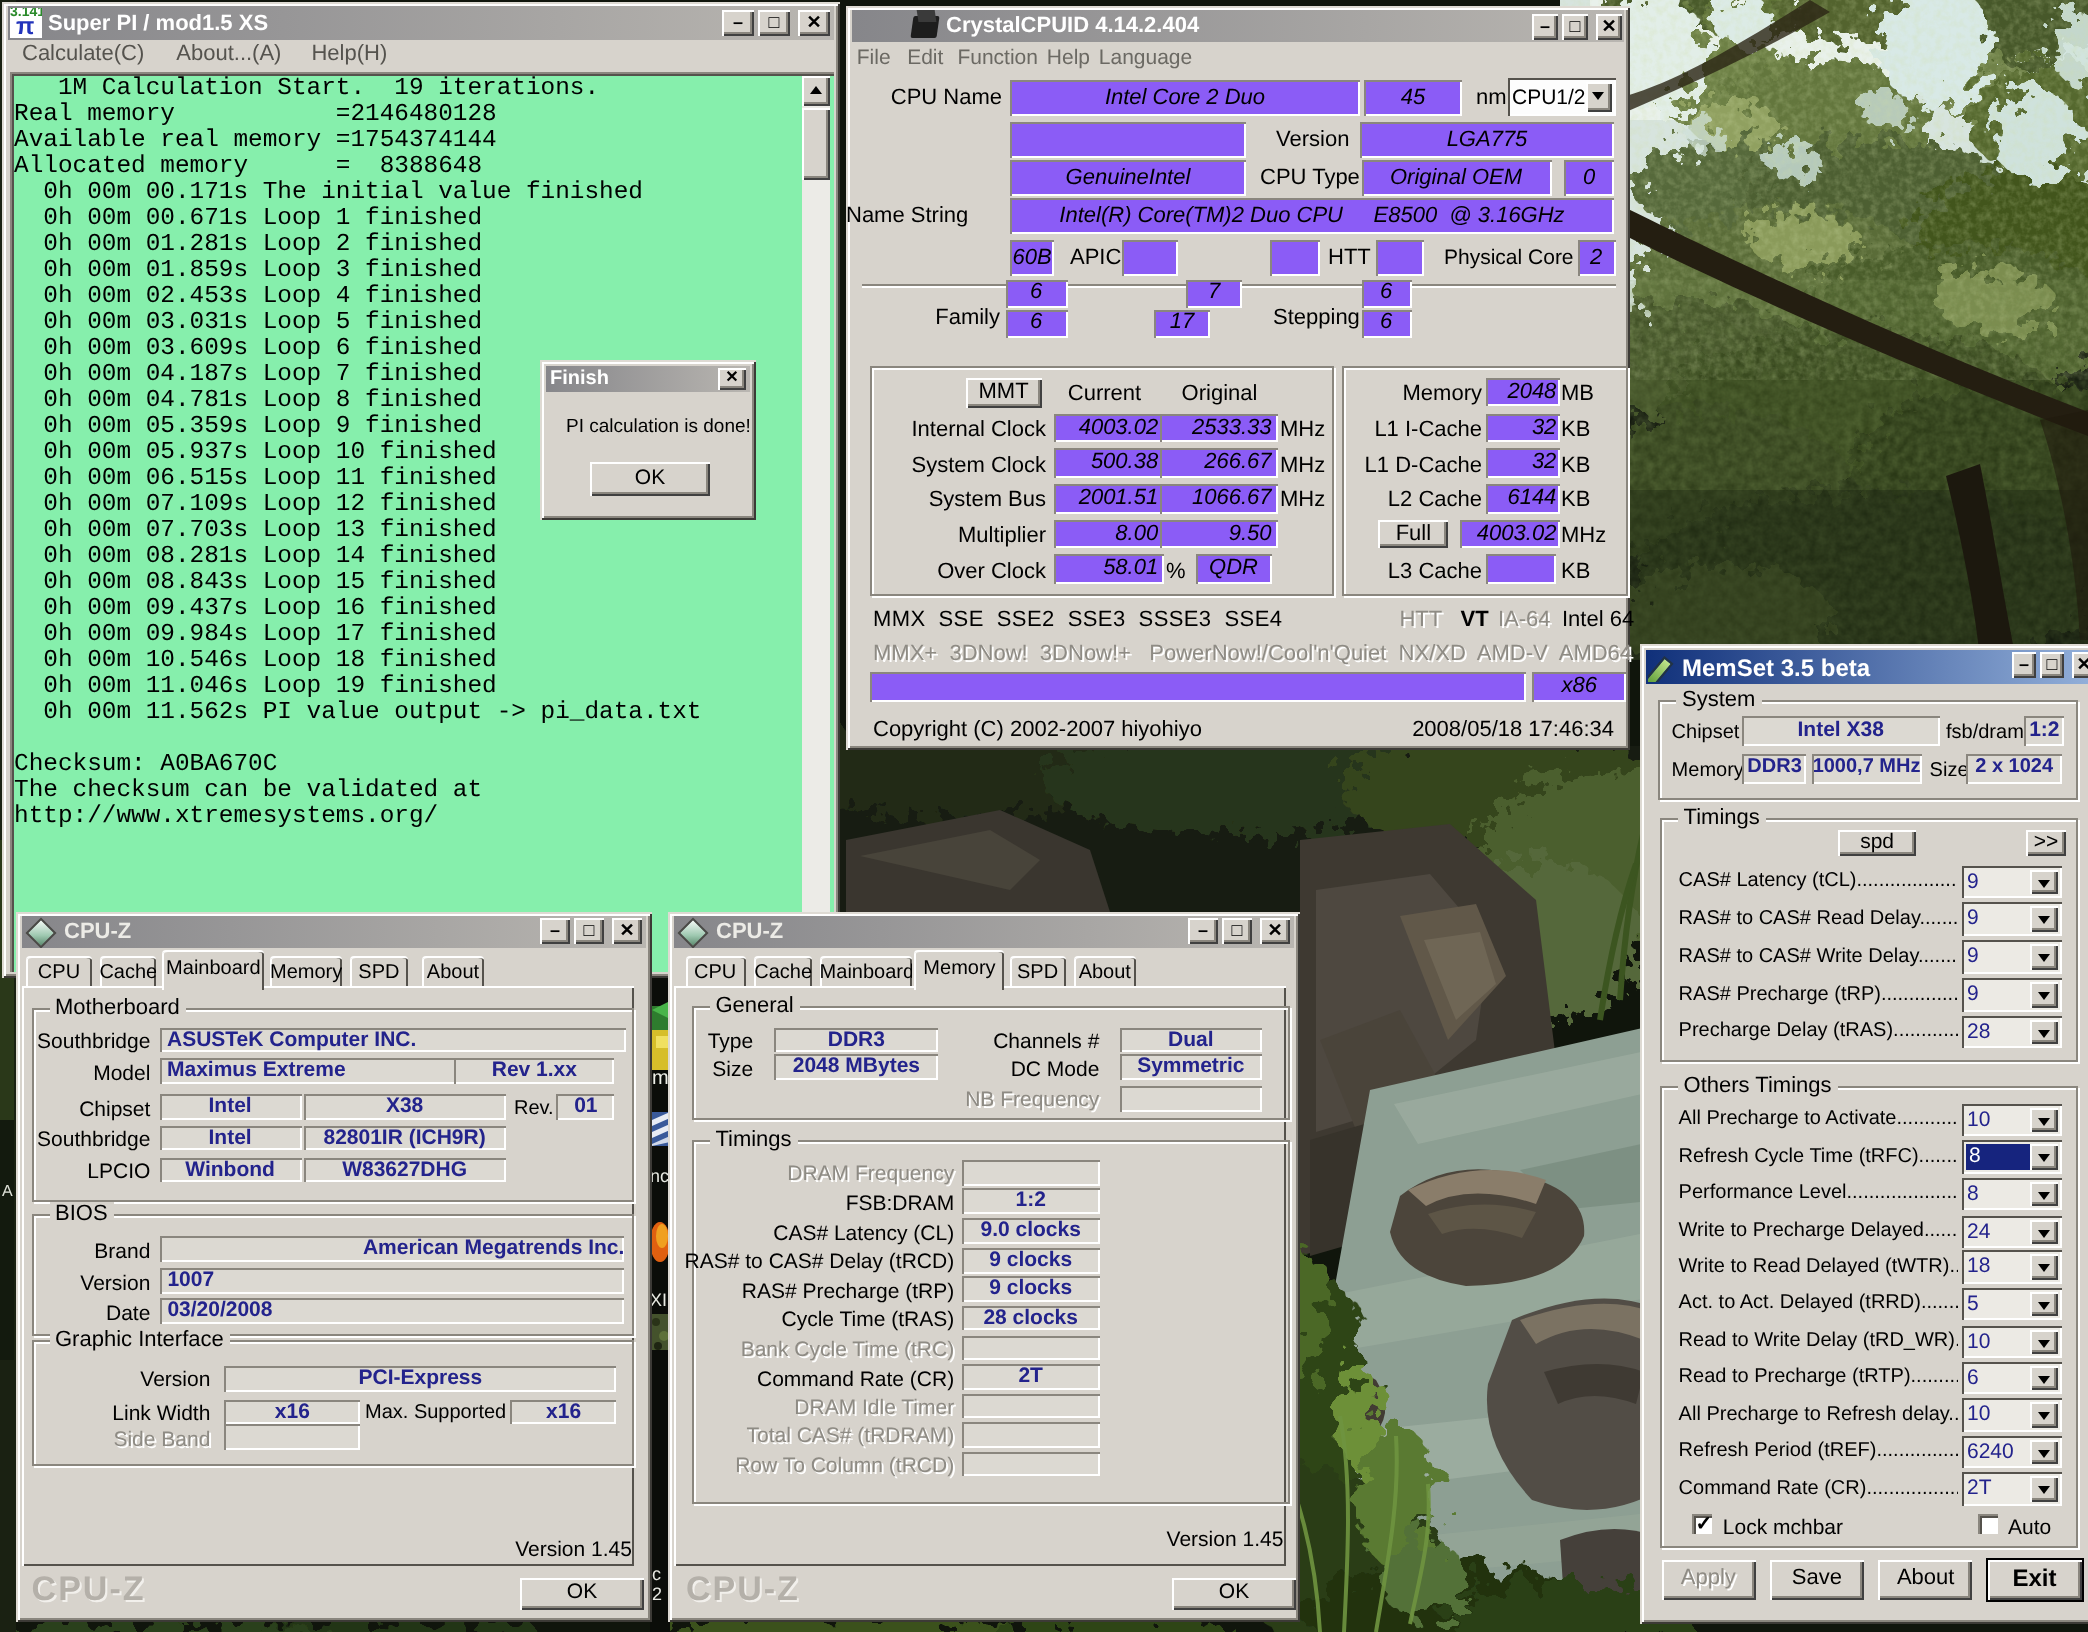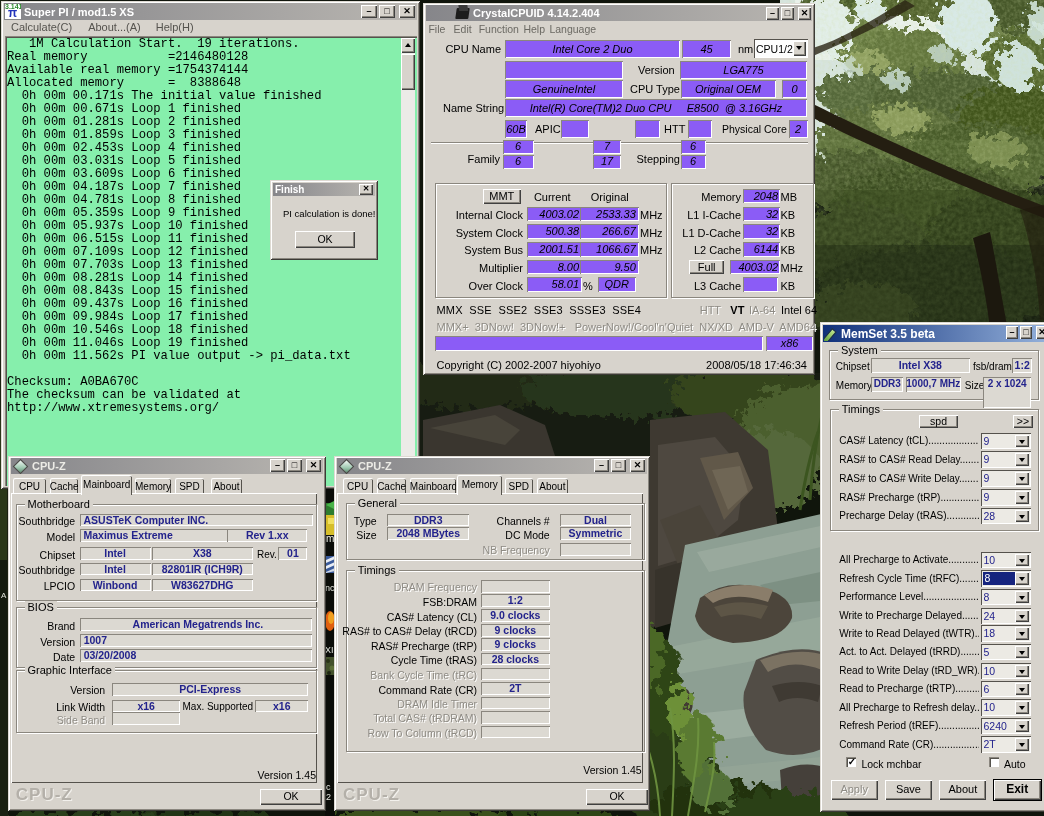--- a/index.html
+++ b/index.html
@@ -283,36 +283,36 @@
         <div class="arr" style="top:5px;left:3px;"></div>
       </div>
  </div>
  <div class="fldg" style="left:82px;top:58px;width:118px;height:18px;"></div>
  <div class="lbl" style="left:215px;top:61px;">Version</div>
  <div class="fldg" style="left:257px;top:58px;width:127px;height:18px;line-height:18px;">LGA775</div>
  <div class="fldg" style="left:82px;top:76.5px;width:118px;height:18px;line-height:18px;">GenuineIntel</div>
  <div class="lbl" style="left:207px;top:80px;">CPU Type</div>
  <div class="fldg" style="left:257.5px;top:76.5px;width:95px;height:18px;line-height:18px;">Original OEM</div>
  <div class="fldg" style="left:359px;top:76.5px;width:25px;height:18px;line-height:18px;">0</div>
- <div class="lblr" style="left:0;width:59px;top:99px;margin-left:20px;">Name String</div>
+ <div class="lblr" style="left:0;width:59px;top:99px;">Name String</div>
  <div class="fldg" style="left:82px;top:96px;width:302px;height:18px;line-height:18px;">Intel(R) Core(TM)2 Duo CPU&nbsp;&nbsp;&nbsp;&nbsp;&nbsp;E8500&nbsp;&nbsp;@ 3.16GHz</div>
  <div class="fldg" style="left:82px;top:116.5px;width:22px;height:18px;line-height:18px;">60B</div>
  <div class="lbl" style="left:112px;top:119.5px;">APIC</div>
  <div class="fldg" style="left:138px;top:116.5px;width:28px;height:18px;"></div>
  <div class="fldg" style="left:211.5px;top:116.5px;width:25px;height:18px;"></div>
  <div class="lbl" style="left:241px;top:119.5px;">HTT</div>
  <div class="fldg" style="left:265px;top:116.5px;width:24px;height:18px;"></div>
  <div class="lbl" style="left:299px;top:120px;font-size:10.5px;">Physical Core</div>
  <div class="fldg" style="left:365.5px;top:116.5px;width:19px;height:18px;line-height:18px;">2</div>
  <div class="abs" style="left:8px;top:139px;width:377px;height:2px;box-shadow:inset 0 1px 0 #8a867e,inset 0 -1px 0 #fff;"></div>
  <div class="lblr" style="left:0;width:77px;top:150px;">Family</div>
  <div class="fldg" style="left:79.5px;top:137px;width:31px;height:13.5px;line-height:13px;">6</div>
  <div class="fldg" style="left:79.5px;top:152.2px;width:31px;height:13.5px;line-height:13px;">6</div>
  <div class="fldg" style="left:170px;top:137px;width:28px;height:13.5px;line-height:13px;">7</div>
- <div class="fldg" style="left:170px;top:152.2px;width:28px;height:13.5px;line-height:13px;">17</div>
+ <div class="fldg" style="left:154px;top:152.2px;width:28px;height:13.5px;line-height:13px;">17</div>
  <div class="lbl" style="left:213.5px;top:150px;">Stepping</div>
  <div class="fldg" style="left:257.5px;top:137px;width:25px;height:13.5px;line-height:13px;">6</div>
  <div class="fldg" style="left:257.5px;top:152.2px;width:25px;height:13.5px;line-height:13px;">6</div>
  <div class="gb" style="left:12px;top:180px;width:230px;height:113px;"></div>
  <div class="rsd" style="left:59.8px;top:185.6px;width:38px;height:15px;line-height:15px;">MMT</div>
  <div class="lbl" style="left:110.9px;top:188px;">Current</div>
  <div class="lbl" style="left:167.8px;top:188px;">Original</div>
  <div class="lblr" style="left:0;width:100px;top:206px;">Internal Clock</div>
  <div class="fldg" style="left:103.8px;top:203.7px;width:52.3px;height:14.5px;line-height:14px;text-align:right;padding-right:3px;">4003.02</div>
  <div class="fldg" style="left:157.3px;top:203.7px;width:55.5px;height:14.5px;line-height:14px;text-align:right;padding-right:3px;">2533.33</div>
@@ -396,21 +396,21 @@
  <div class="lblr" style="left:0;width:67.2px;top:108px;">Southbridge</div>
  <div class="fld" style="left:71.5px;top:106.6px;width:71.1px;height:12.5px;line-height:12px;">Intel</div>
  <div class="fld" style="left:144px;top:106.6px;width:100.6px;height:12.5px;line-height:12px;">82801IR (ICH9R)</div>
  <div class="lblr" style="left:0;width:67.2px;top:124px;">LPCIO</div>
  <div class="fld" style="left:71.5px;top:122.5px;width:71.1px;height:12.5px;line-height:12px;">Winbond</div>
  <div class="fld" style="left:144px;top:122.5px;width:100.6px;height:12.5px;line-height:12px;">W83627DHG</div>
  <div class="gb" style="left:7.5px;top:151px;width:299.7px;height:58.7px;">
       <div class="gl">BIOS</div>
     </div>
  <div class="lblr" style="left:0;width:67.2px;top:163.5px;">Brand</div>
- <div class="fld" style="left:71.7px;top:162px;width:228.5px;height:12.5px;line-height:12px;text-align:center;padding-left:4px;">American Megatrends Inc.</div>
+ <div class="fld" style="left:71.7px;top:162px;width:228.5px;height:12.5px;line-height:12px;text-align:right;padding-left:4px;">American Megatrends Inc.</div>
  <div class="lblr" style="left:0;width:67.2px;top:179.5px;">Version</div>
  <div class="fld" style="left:71.7px;top:178.1px;width:228.5px;height:12.5px;line-height:12px;text-align:left;padding-left:4px;">1007</div>
  <div class="lblr" style="left:0;width:67.2px;top:194.5px;">Date</div>
  <div class="fld" style="left:71.7px;top:193px;width:228.5px;height:12.5px;line-height:12px;text-align:left;padding-left:4px;">03/20/2008</div>
  <div class="gb" style="left:7.5px;top:214.2px;width:299.7px;height:61px;">
       <div class="gl">Graphic Interface</div>
     </div>
  <div class="lblr" style="left:0;width:97.2px;top:228.3px;">Version</div>
  <div class="fld" style="left:104.2px;top:226.8px;width:196px;height:13px;line-height:13px;">PCI-Express</div>
  <div class="lblr" style="left:0;width:97.2px;top:245px;">Link Width</div>
@@ -500,21 +500,21 @@
       <div class="gl">System</div>
     </div>
  <div class="lbl" style="left:15.8px;top:39px;font-size:10px;">Chipset</div>
  <div class="fld" style="left:51.1px;top:36.4px;width:98.5px;height:15px;line-height:14px;font-size:10.5px;">Intel X38</div>
  <div class="lbl" style="left:153px;top:39px;font-size:10px;">fsb/dram</div>
  <div class="fld" style="left:192.2px;top:36.4px;width:20px;height:15px;line-height:14px;font-size:10.5px;">1:2</div>
  <div class="lbl" style="left:15.8px;top:58px;font-size:10px;">Memory</div>
  <div class="fld" style="left:51.1px;top:55.4px;width:32.4px;height:15px;line-height:14px;font-size:10px;">DDR3</div>
  <div class="fld" style="left:85.7px;top:55.4px;width:55.2px;height:15px;line-height:14px;font-size:10px;">1000,7 MHz</div>
  <div class="lbl" style="left:144.8px;top:58px;font-size:10px;">Size</div>
- <div class="fld" style="left:163px;top:55.4px;width:48.2px;height:31px;line-height:14px;font-size:10px;">2 x 1024</div>
+ <div class="fld" style="left:163px;top:55.4px;width:48.2px;height:15px;line-height:14px;font-size:10px;">2 x 1024</div>
  <div class="gb" style="left:9.8px;top:87px;width:207.2px;height:119.8px;">
       <div class="gl">Timings</div>
     </div>
  <div class="btn" style="left:98.7px;top:92.5px;width:39.7px;height:13.5px;line-height:13px;font-size:10.5px;">spd</div>
  <div class="btn" style="left:193px;top:92.5px;width:20px;height:13.5px;line-height:13px;font-size:10.5px;">&gt;&gt;</div>
  <div class="lbl" style="left:19.3px;top:113.1px;width:140px;overflow:hidden;font-size:10px;">CAS# Latency (tCL)........................................</div>
  <div class="cmb" style="left:160.5px;top:110.6px;width:50.2px;height:16.5px;">
       <div class="lbl nav" style="left:3px;top:2px;font-size:10.5px;">9</div>
       <div class="cmbtn">
         <div class="arr"></div>
@@ -540,20 +540,23 @@
       <div class="cmbtn">
         <div class="arr"></div>
       </div>
     </div>
  <div class="lbl" style="left:19.3px;top:188.3px;width:140px;overflow:hidden;font-size:10px;">Precharge Delay  (tRAS)........................................</div>
  <div class="cmb" style="left:160.5px;top:185.8px;width:50.2px;height:16.5px;">
       <div class="lbl nav" style="left:3px;top:2px;font-size:10.5px;">28</div>
       <div class="cmbtn">
         <div class="arr"></div>
       </div>
+    </div>
+ <div class="gb" style="left:9.8px;top:220.6px;width:207.2px;height:229.3px;">
+      <div class="gl">Others Timings</div>
     </div>
  <div class="lbl" style="left:19.3px;top:232.2px;width:140px;overflow:hidden;font-size:10px;">All Precharge to Activate........................................</div>
  <div class="cmb" style="left:160.5px;top:229.7px;width:50.2px;height:16.5px;">
       <div class="lbl nav" style="left:3px;top:2px;font-size:10.5px;">10</div>
       <div class="cmbtn">
         <div class="arr"></div>
       </div>
     </div>
  <div class="lbl" style="left:19.3px;top:250.8px;width:140px;overflow:hidden;font-size:10px;">Refresh Cycle Time (tRFC)........................................</div>
  <div class="cmb" style="left:160.5px;top:248.3px;width:50.2px;height:16.5px;">

